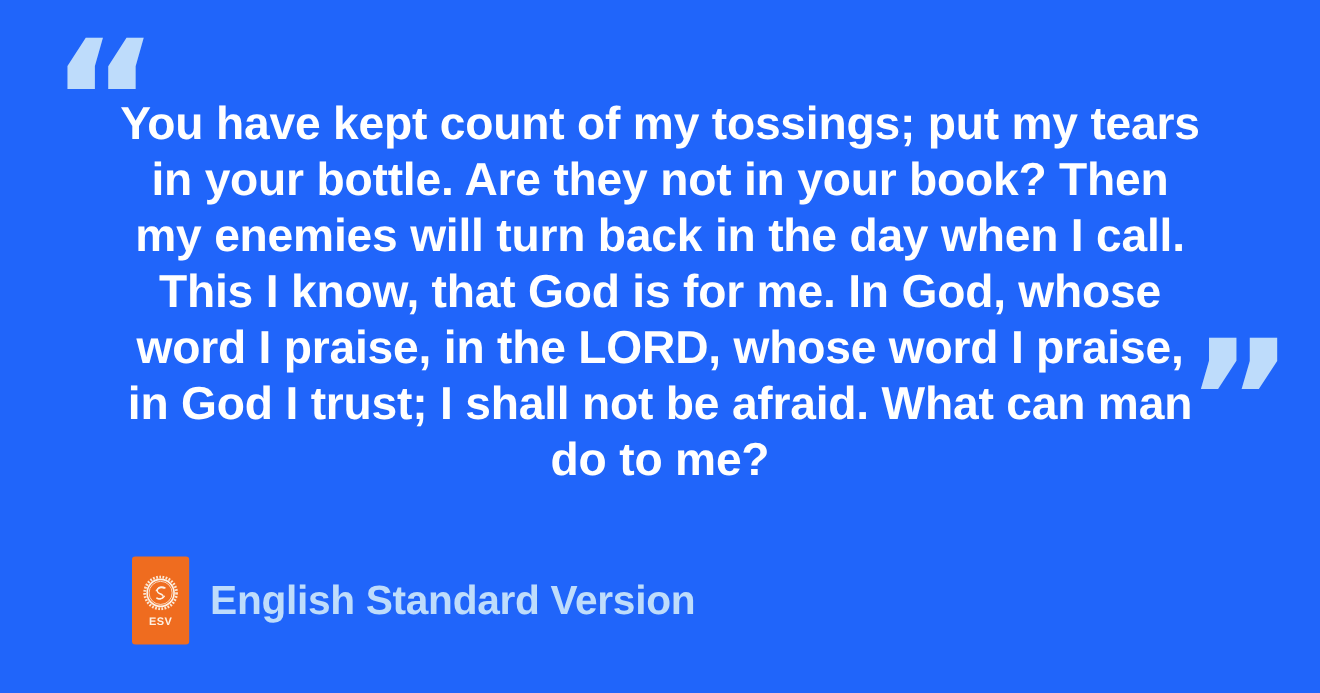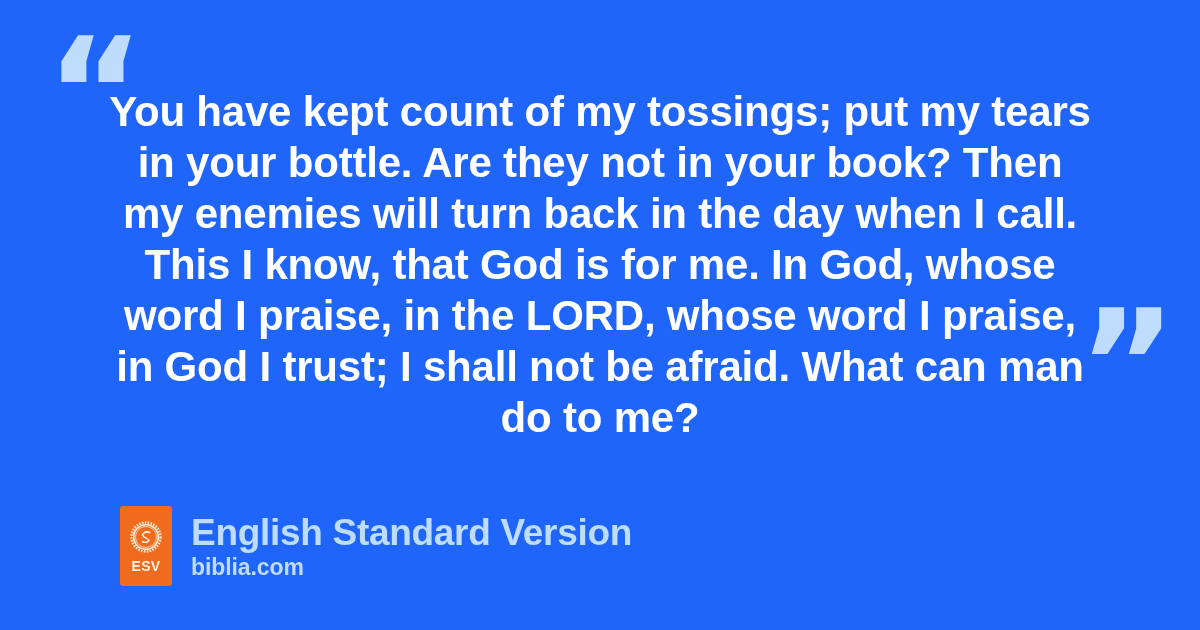--- a/index.html
+++ b/index.html
@@ -87,21 +87,21 @@
     width: 32px;
     height: 32px;
     margin-top: 2px;
     display: block;
   }
   #esv-wordmark {
     margin-top: 6px;
     color: #fdf0e2;
     font-family: "Liberation Sans", "DejaVu Sans", sans-serif;
     font-weight: 700;
-    font-size: 14px;
+    font-size: 10px;
     letter-spacing: 0.4px;
     line-height: 1;
   }
 
   #attribution {
     margin-left: 19px;
     display: flex;
     flex-direction: column;
     justify-content: center;
   }
@@ -149,18 +149,17 @@
 
         <path d="M40 23c-4.5-3-11-2-13.5 2.2-2.2 3.7.6 6.8 4.6 8.4 4 1.6 6.6 3.3 5.2 6.3-1.5 3.2-7 3.9-11 1.4" fill="none" stroke="#fdf2e6" stroke-width="2.6" stroke-linecap="round"></path>
         <path d="M24 28c3-5 9.5-7 14.5-4.6" fill="none" stroke="#fdf2e6" stroke-width="2.2" stroke-linecap="round"></path>
         <path d="M39 38c-2.6 4.6-9 6.3-13.6 4" fill="none" stroke="#fdf2e6" stroke-width="2.2" stroke-linecap="round"></path>
       </svg>
       <div id="esv-wordmark">ESV</div>
     </div>
 
     <div id="attribution">
       <div id="version-name">English Standard Version</div>
-      <div id="site-url">biblia.com</div>
     </div>
 
   </div>
 
 </div>
 
 </body></html>

